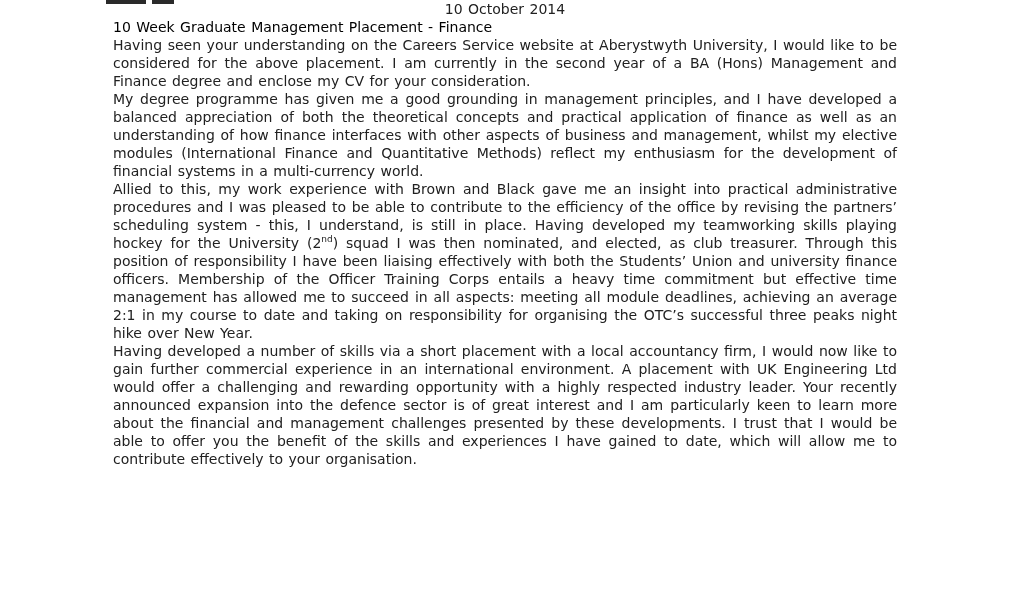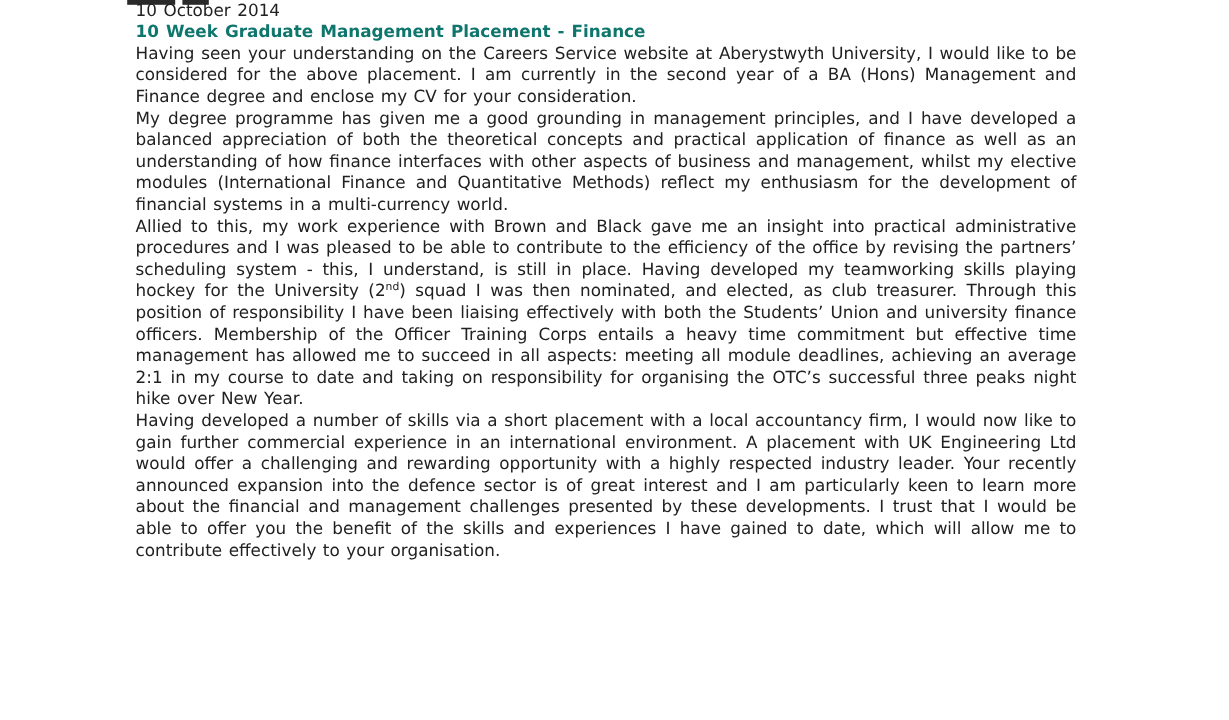--- a/index.html
+++ b/index.html
@@ -38,23 +38,23 @@
     left: 113px;
     width: 784px;
   }
   .content p {
     margin: 0;
     padding: 0;
     font-size: 14px;
     line-height: 18px;
     word-spacing: 1px;
   }
-  .date       { margin-top: 21px; }
+  .date       { margin-top: 21px; text-align: center; }
   .salutation { margin-top: 36px; }
-  .subject    { margin-top: 17px; font-weight: bold; color: #0f766e; }
+  .subject    { margin-top: 17px; font-weight: normal; color: #000000; }
   .para       { text-align: justify; }
   .para-1     { margin-top: 18px; }
   .para-2     { margin-top: 17px; }
   .para-3     { margin-top: 18px; }
   .para-4     { margin-top: 17px; }
   sup {
     font-size: 9px;
     line-height: 0;
     vertical-align: super;
   }

